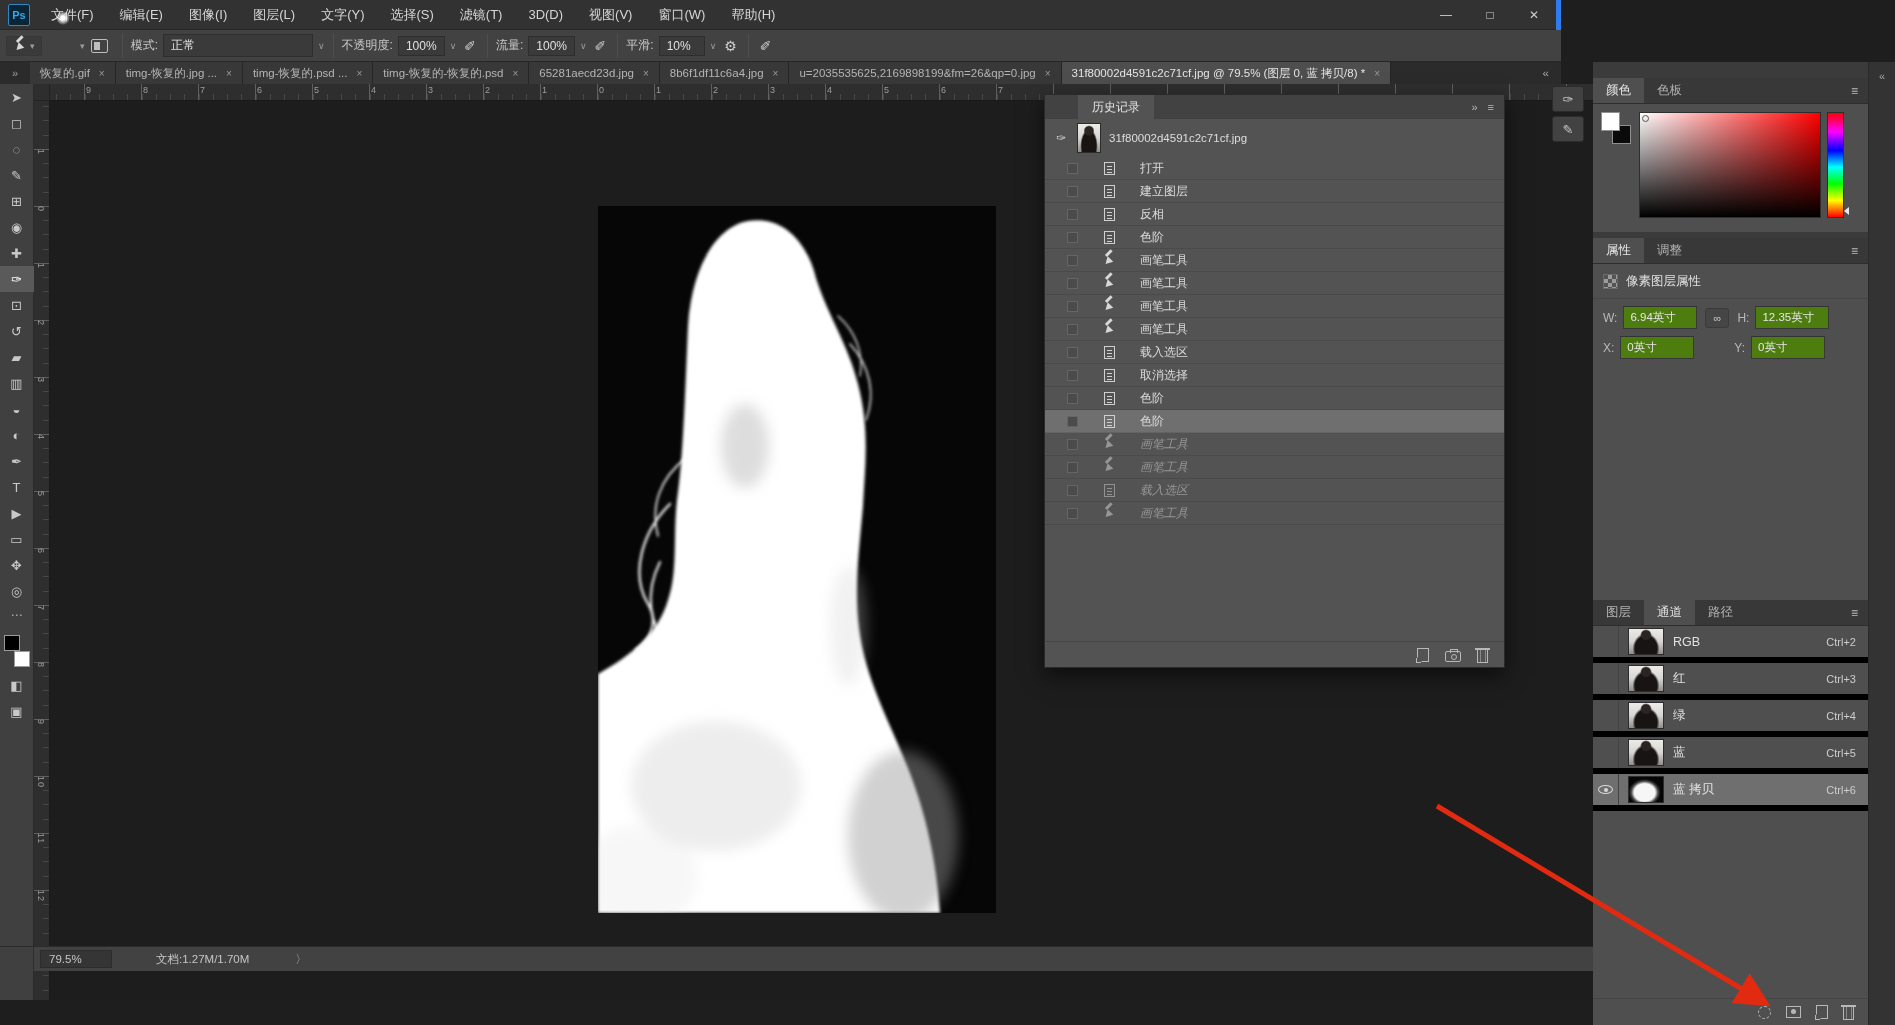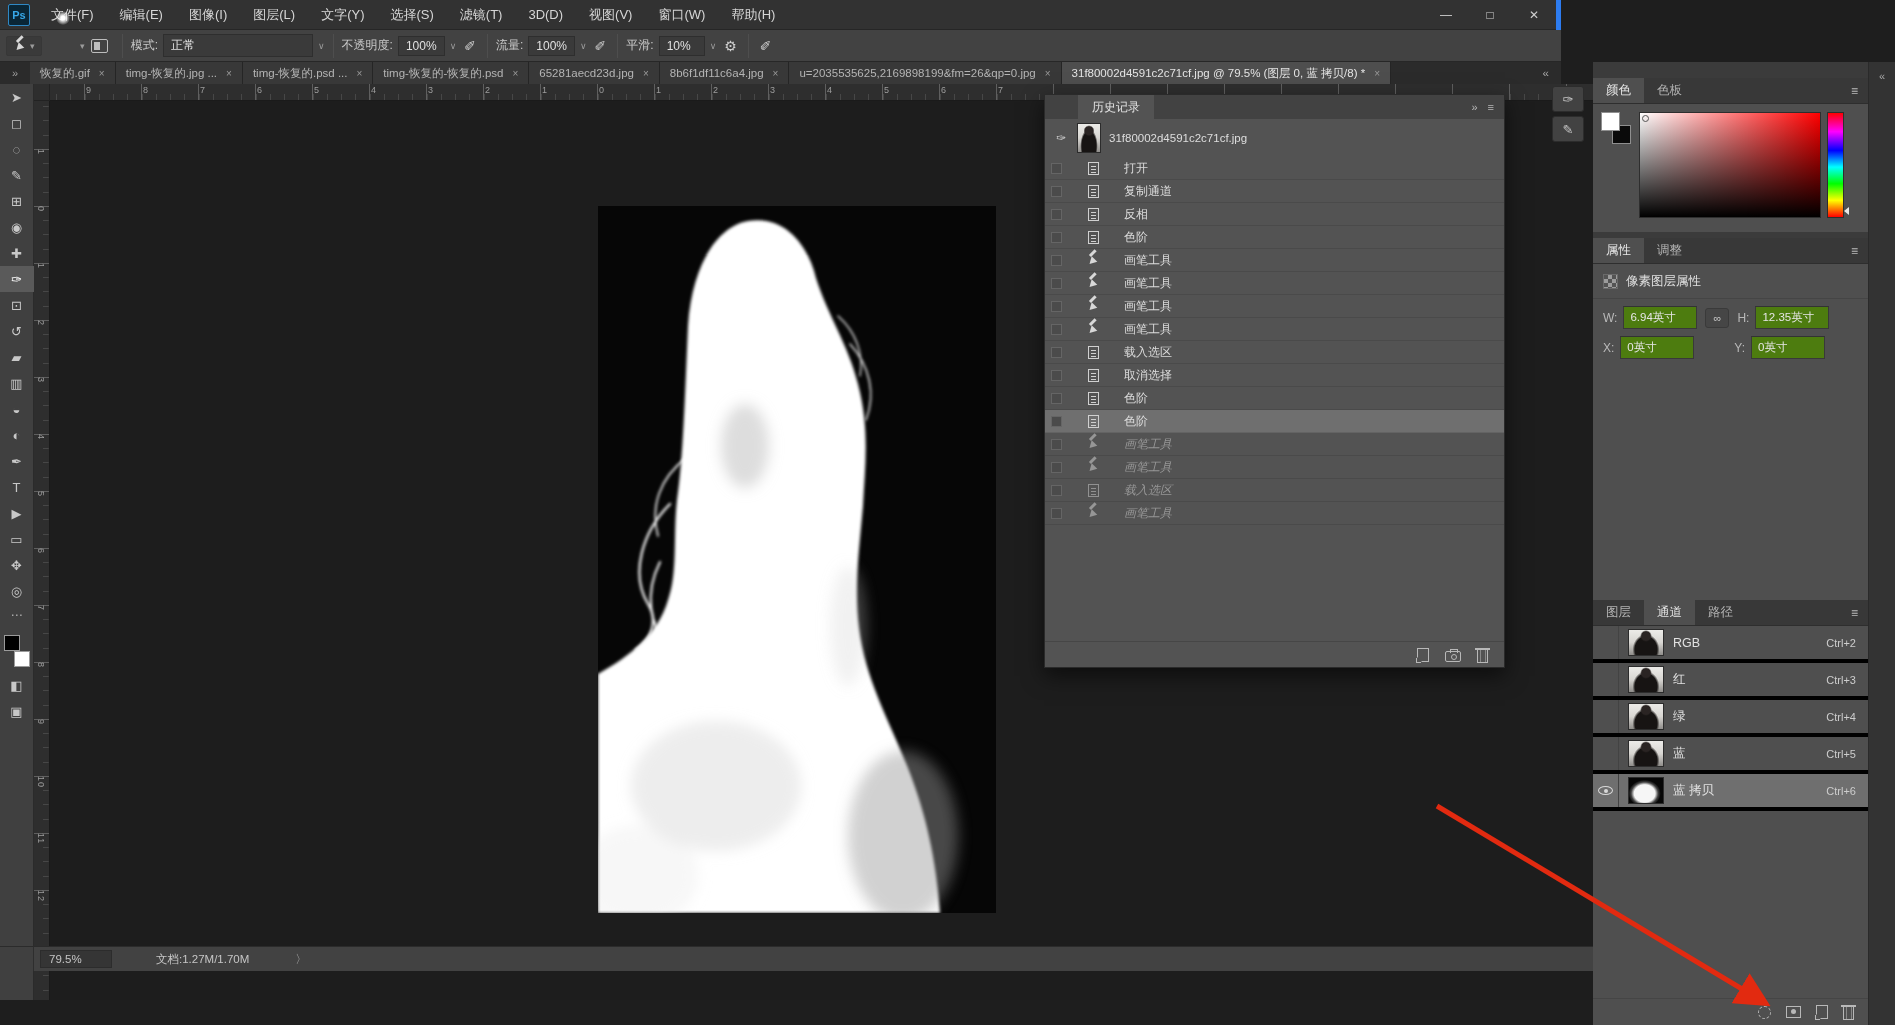--- a/index.html
+++ b/index.html
@@ -84,21 +84,21 @@
   .thumb-photo { background:linear-gradient(180deg,#ecebe8 0%,#d8d6d2 50%,#8f8d8a 100%); }
   .thumb-photo:after { content:""; position:absolute; inset:0;
     background:radial-gradient(circle at 50% 24%,#2a2423 0 17%,transparent 23%),
                radial-gradient(ellipse at 50% 78%,#171413 0 46%,transparent 56%); }
   .thumb-mask { background:#060606; }
   .thumb-mask:after { content:""; position:absolute; inset:0;
     background:radial-gradient(ellipse at 46% 62%,#f6f6f6 0 40%,rgba(246,246,246,.25) 52%,transparent 62%); }
   .snap-thumb { width:24px; height:30px; }
   .snapshot-label { font-size:11.5px; }
   .history-items { position:absolute; left:0; top:62px; right:0; bottom:26px; overflow:hidden; }
-  .hitem { height:23px; display:flex; align-items:center; gap:20px; padding:0 6px; border-bottom:1px solid rgba(0,0,0,.10); }
+  .hitem { height:23px; display:flex; align-items:center; gap:20px; padding:0 22px; border-bottom:1px solid rgba(0,0,0,.10); }
   .hitem .chk { width:11px; height:11px; border:1px solid #656565; background:#4b4b4b; flex:none; }
   .hitem .icon-well { width:22px; display:flex; justify-content:center; flex:none; }
   .hitem .hlabel { font-size:12px; color:#dcdcdc; }
   .hitem.selected { background:#6f6f6f; }
   .hitem.disabled .hlabel { color:#979797; font-style:italic; }
   .hitem.disabled .ico-doc, .hitem.disabled .ico-brush { opacity:.5; }
   .history-bottom { position:absolute; left:0; right:0; bottom:0; height:26px; border-top:1px solid #464646;
     display:flex; align-items:center; justify-content:flex-end; gap:16px; padding-right:16px; }
 
   
@@ -156,21 +156,21 @@
 
   
   .prop-section { display:flex; align-items:center; gap:8px; padding:9px 10px 8px; border-bottom:1px solid #454545; font-size:12.5px; color:#e0e0e0; }
   .prop-row { display:flex; align-items:center; gap:6px; padding:7px 10px 0; font-size:12px; color:#b9b9b9; }
   .pfield { background:#4d7c0f; border:1px solid #393939; border-top-color:#333; color:#e6e6e6;
     font-size:11.5px; padding:3px 6px; width:74px; }
   .plink { width:24px; height:20px; border:1px solid #3a3a3a; background:#464646; border-radius:3px;
     display:flex; align-items:center; justify-content:center; color:#c9c9c9; font-size:11px; margin:0 2px; }
 
   
-  .chan-row { height:37px; display:flex; align-items:center; border-bottom:4px solid #000000;text-align:center; }
+  .chan-row { height:37px; display:flex; align-items:center; border-bottom:6px solid #000000;text-align:center; }
   .chan-row.selected { background:#6f6f6f; }
   .eye-well { width:26px; height:100%; display:flex; align-items:center; justify-content:center; border-right:1px solid #434343; flex:none; }
   .chan-thumb { width:36px; height:27px; margin:0 9px; }
   .chan-label { font-size:12.5px; color:#e2e2e2; }
   .chan-short { margin-left:auto; margin-right:12px; font-size:11px; color:#cdcdcd; }
   .chan-bottom { position:absolute; left:0; right:0; bottom:0; height:27px; border-top:1px solid #454545;
     display:flex; align-items:center; justify-content:flex-end; gap:15px; padding-right:14px; background:#4f4f4f; }
 
   
   .statusbar { position:absolute; left:0; top:946px; width:1593px; height:25px; background:#424242;
@@ -494,21 +494,21 @@
             <span class="ico-doc"></span>
           </span>
           <span class="hlabel">打开</span>
         </div>
 
         <div class="hitem">
           <span class="chk"></span>
           <span class="icon-well">
             <span class="ico-doc"></span>
           </span>
-          <span class="hlabel">复制通道</span>
+          <span class="hlabel">建立图层</span>
         </div>
 
 
         <div class="hitem">
           <span class="chk"></span>
           <span class="icon-well">
             <span class="ico-doc"></span>
           </span>
           <span class="hlabel">反相</span>
         </div>

